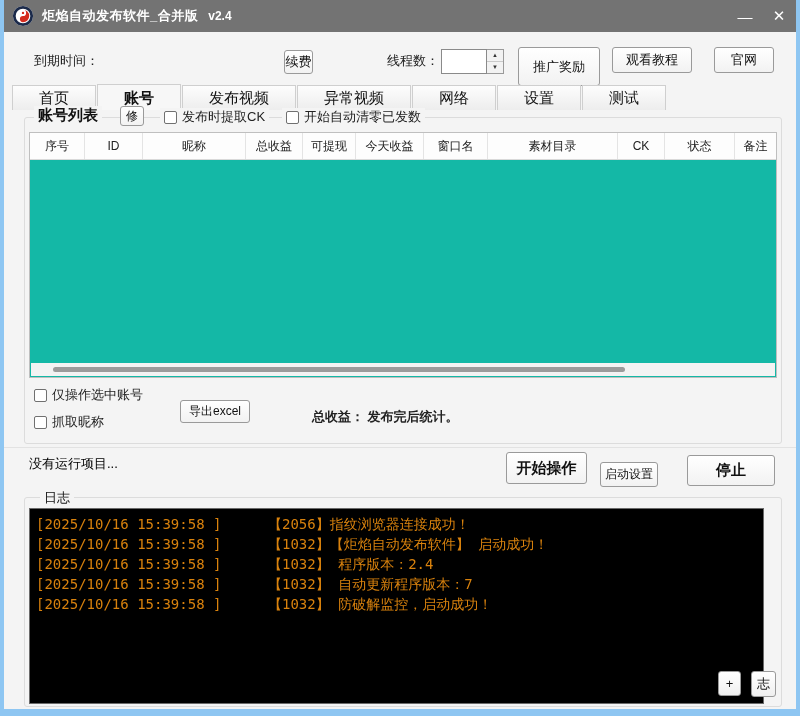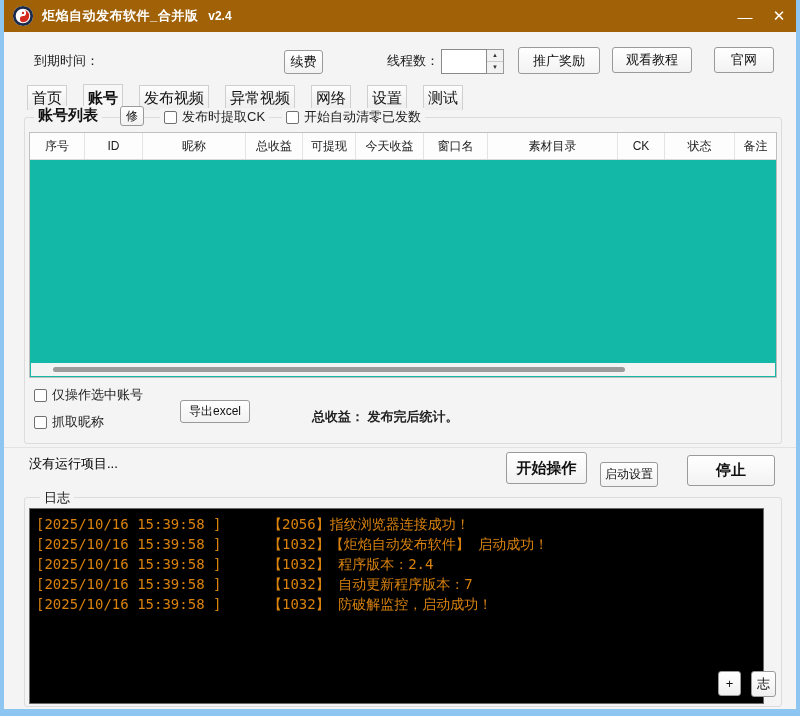--- a/index.html
+++ b/index.html
@@ -1,41 +1,41 @@
 <!DOCTYPE html>
 <html><head>
 <meta charset="utf-8">
 <style>
   html,body{margin:0;padding:0;}
   body{width:800px;height:716px;font-family:"Liberation Sans","DejaVu Sans",sans-serif;background:#dfeefb;}
   .window{position:relative;width:800px;height:716px;box-sizing:border-box;
     border-left:4px solid #8ec6f2;border-right:4px solid #8ec6f2;border-bottom:7px solid #8ec6f2;
     background:#f4f4f4;overflow:hidden;}
   
-  .titlebar{position:absolute;left:0;top:0;right:0;height:32px;background:#a16207;display:flex;align-items:center;}
+  .titlebar{position:absolute;left:0;top:0;right:0;height:32px;background:#737373;display:flex;align-items:center;}
   .app-logo{width:22px;height:22px;margin-left:8px;flex:0 0 auto;}
   .app-title{color:#ffffff;font-size:13px;font-weight:bold;margin-left:8px;letter-spacing:.5px;}
   .app-version{color:#ffffff;font-size:12px;font-weight:bold;margin-left:10px;}
   .win-controls{margin-left:auto;display:flex;align-items:center;}
   .win-btn{width:34px;height:32px;color:#fff;font-size:15px;display:flex;align-items:center;justify-content:center;cursor:default;}
   
   .btn{position:absolute;box-sizing:border-box;background:linear-gradient(#ffffff,#f2f2f2);
     border:1px solid #9a9a9a;border-radius:3px;font-size:13px;color:#111;
     display:flex;align-items:center;justify-content:center;font-family:inherit;}
   
   .lbl{position:absolute;font-size:13px;color:#222;}
   .spinner{position:absolute;left:437px;top:49px;display:flex;height:25px;}
   .spin-input{width:46px;height:25px;box-sizing:border-box;border:1px solid #8a8a8a;background:#fff;font-size:13px;padding:0 3px;}
   .spin-btns{width:17px;height:25px;box-sizing:border-box;border:1px solid #9a9a9a;border-left:none;display:flex;flex-direction:column;background:#f2f2f2;}
   .spin-btns span{flex:1;font-size:6px;line-height:11px;text-align:center;color:#333;border-bottom:1px solid #c9c9c9;}
   .spin-btns span:last-child{border-bottom:none;}
   
   .tabstrip{position:absolute;left:8px;top:84px;right:8px;height:26px;display:flex;align-items:flex-end;}
-  .tab{box-sizing:border-box;height:25px;line-height:23px;padding:0 4px;font-size:15px;color:#111;
-    background:linear-gradient(#fdfdfd,#ededed);border:1px solid #cfcfcf;border-bottom:none;margin-right:1px;margin-left:15px;}
+  .tab{box-sizing:border-box;height:25px;line-height:23px;padding:0 26px;font-size:15px;color:#111;
+    background:linear-gradient(#fdfdfd,#ededed);border:1px solid #cfcfcf;border-bottom:none;margin-right:1px;}
   .tab.sel{font-weight:bold;background:#f7f7f7;height:26px;line-height:25px;}
   
   .groupbox{position:absolute;box-sizing:border-box;border:1px solid #dcdcdc;border-radius:3px;}
   .legend{position:absolute;background:#f4f4f4;padding:0 4px;}
   .grp-title{font-size:15px;font-weight:bold;color:#111;}
   .checkbox{display:inline-flex;align-items:center;font-size:13px;color:#222;}
   .checkbox .box{width:13px;height:13px;box-sizing:border-box;border:1px solid #707070;background:#fff;margin-right:5px;border-radius:2px;}
   
   .table{position:absolute;left:25px;top:132px;width:748px;height:246px;box-sizing:border-box;
     background:#14b8a6;border:1px solid #bfbfbf;}
@@ -70,30 +70,30 @@
     </svg>
     <span class="app-title">炬焰自动发布软件_合并版</span>
     <span class="app-version">v2.4</span>
     <div class="win-controls">
       <div class="win-btn">—</div>
       <div class="win-btn">✕</div>
     </div>
   </div>
 
   <span class="lbl" style="left:30px;top:52px;">到期时间：</span>
-  <div class="btn" style="left:280px;top:50px;width:39px;height:24px;">续费</div>
+  <div class="btn" style="left:280px;top:50px;width:29px;height:24px;">续费</div>
   <span class="lbl" style="left:383px;top:52px;">线程数：</span>
   <div class="spinner">
     <input class="spin-input" value="" style="">
     <div class="spin-btns">
         <span>▲</span>
         <span>▼</span>
       </div>
   </div>
-  <div class="btn" style="left:514px;top:47px;width:82px;height:27px;">推广奖励</div>
+  <div class="btn" style="left:514px;top:47px;width:82px;height:39px;">推广奖励</div>
   <div class="btn" style="left:608px;top:47px;width:80px;height:26px;">观看教程</div>
   <div class="btn" style="left:710px;top:47px;width:60px;height:26px;">官网</div>
 
   <div class="tabstrip">
     <span class="tab">首页</span>
     <span class="tab sel">账号</span>
     <span class="tab">发布视频</span>
     <span class="tab">异常视频</span>
     <span class="tab">网络</span>
     <span class="tab">设置</span>

